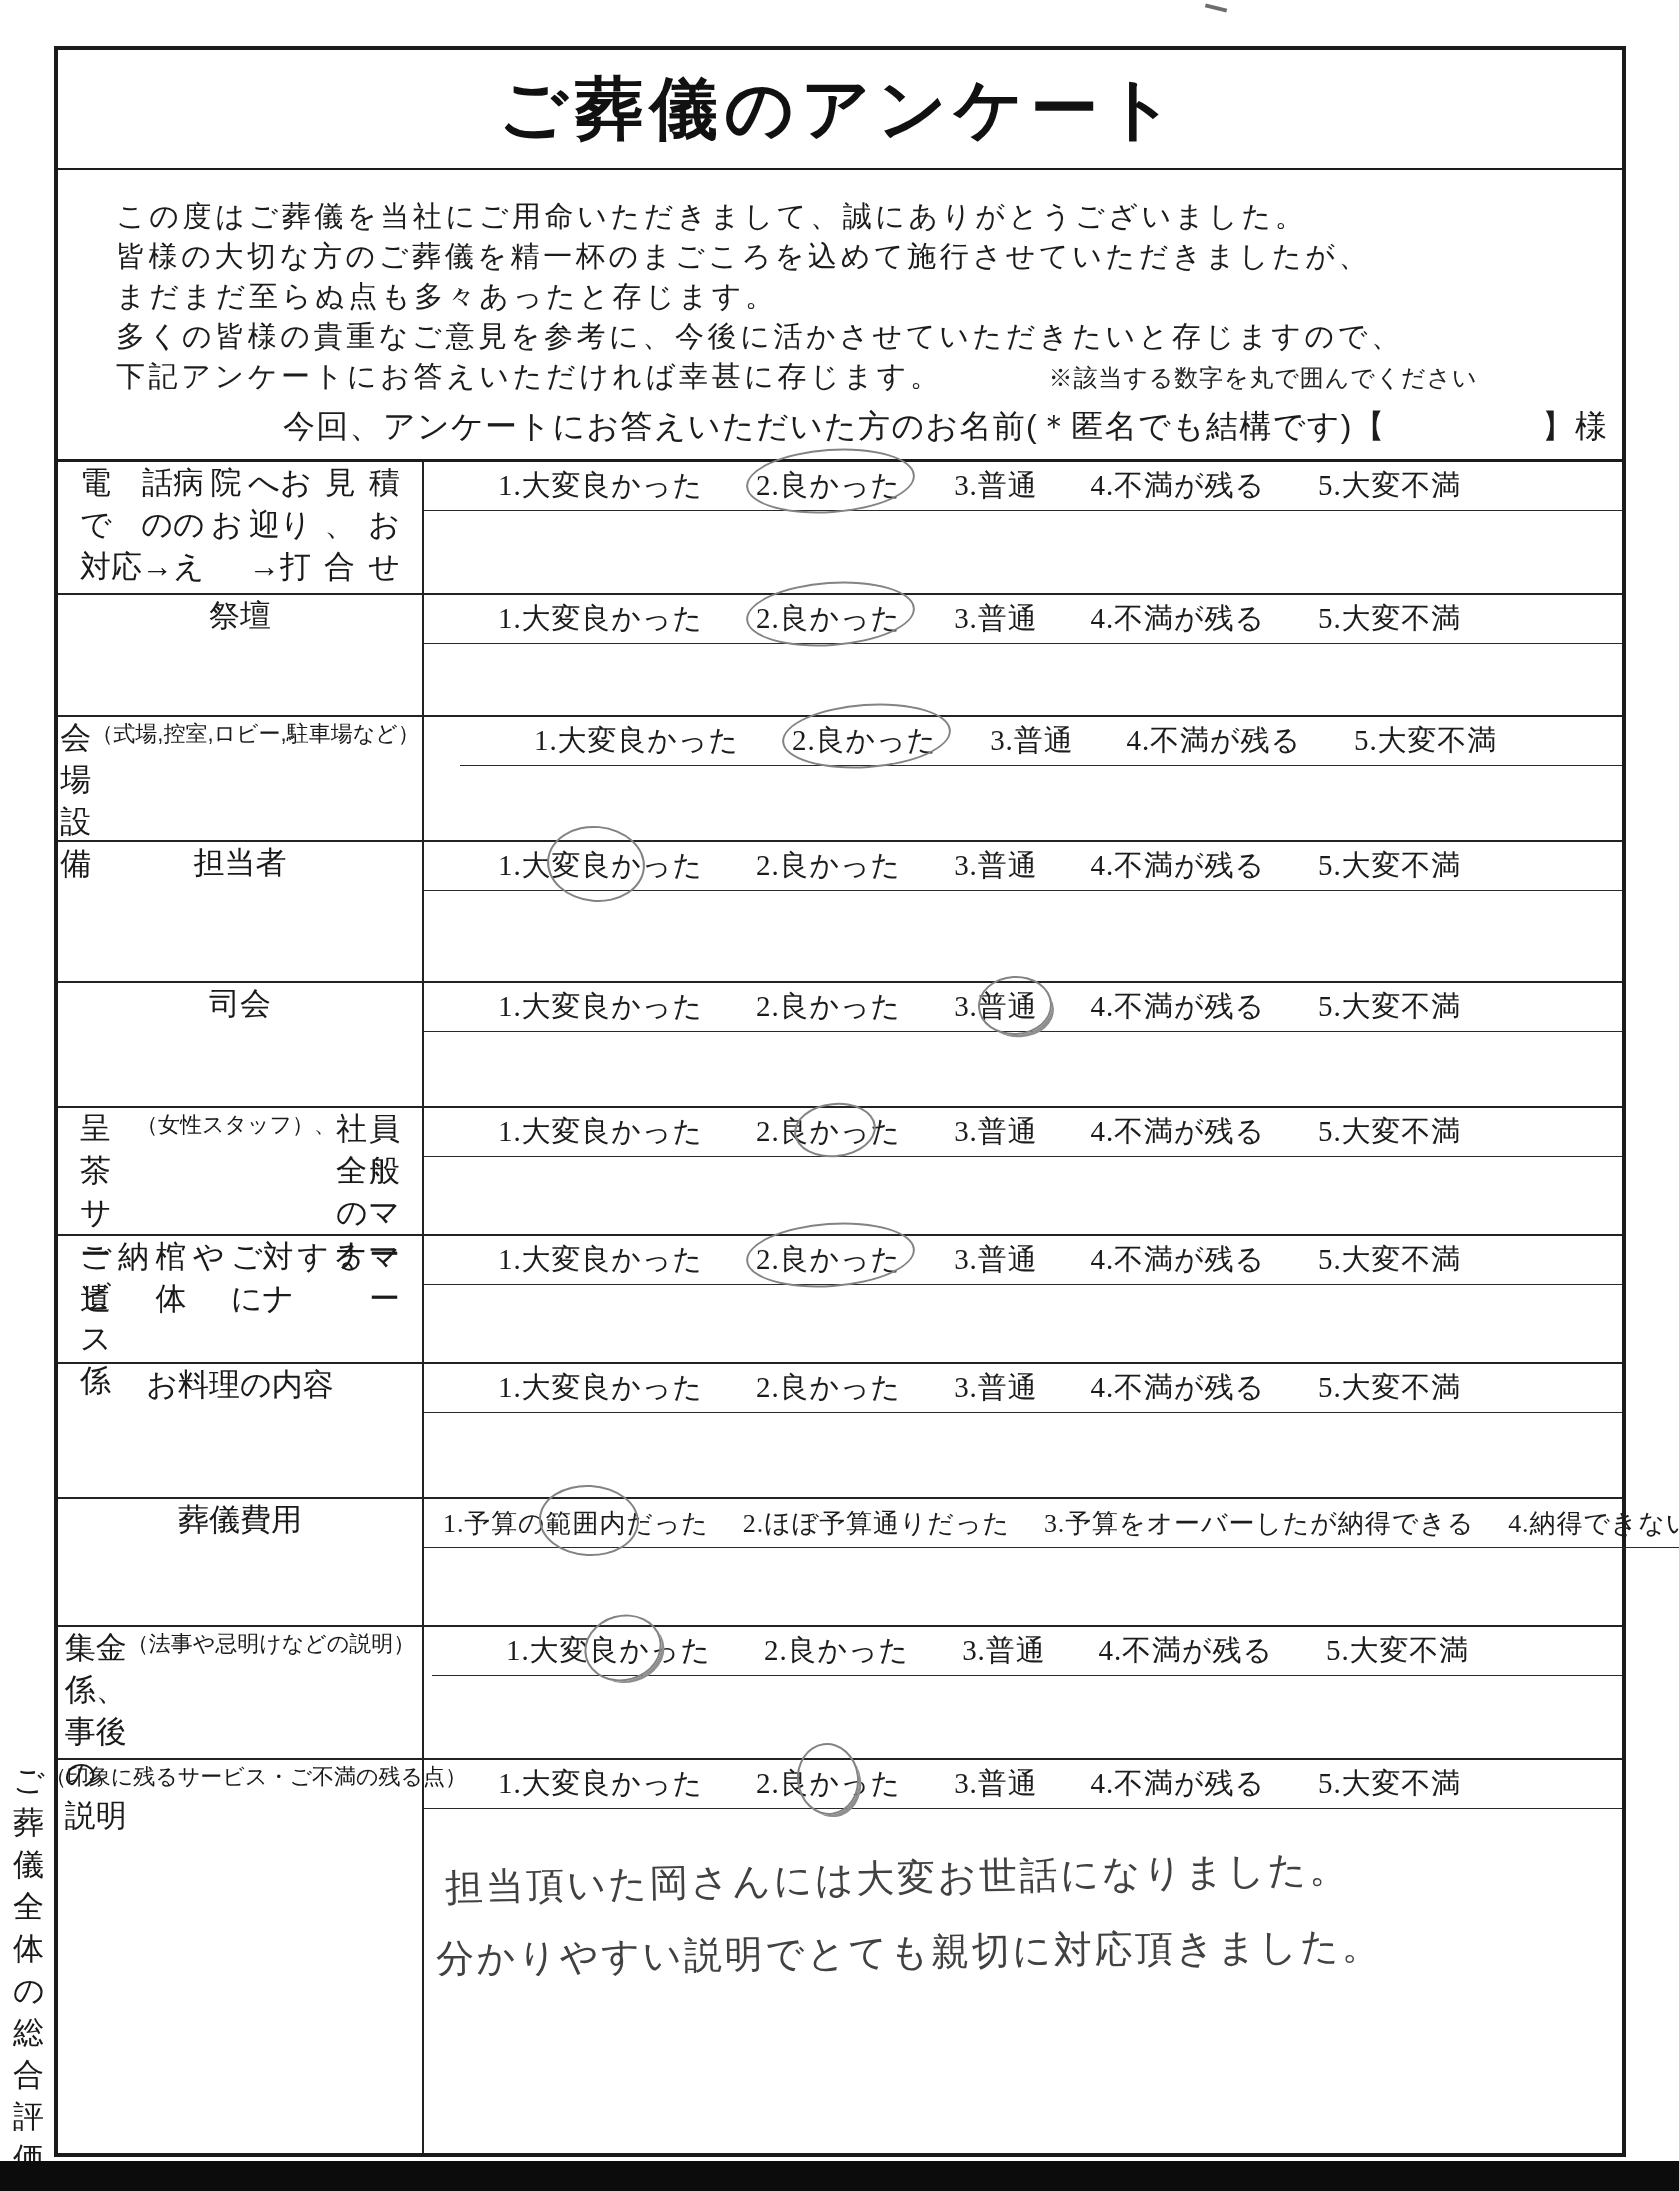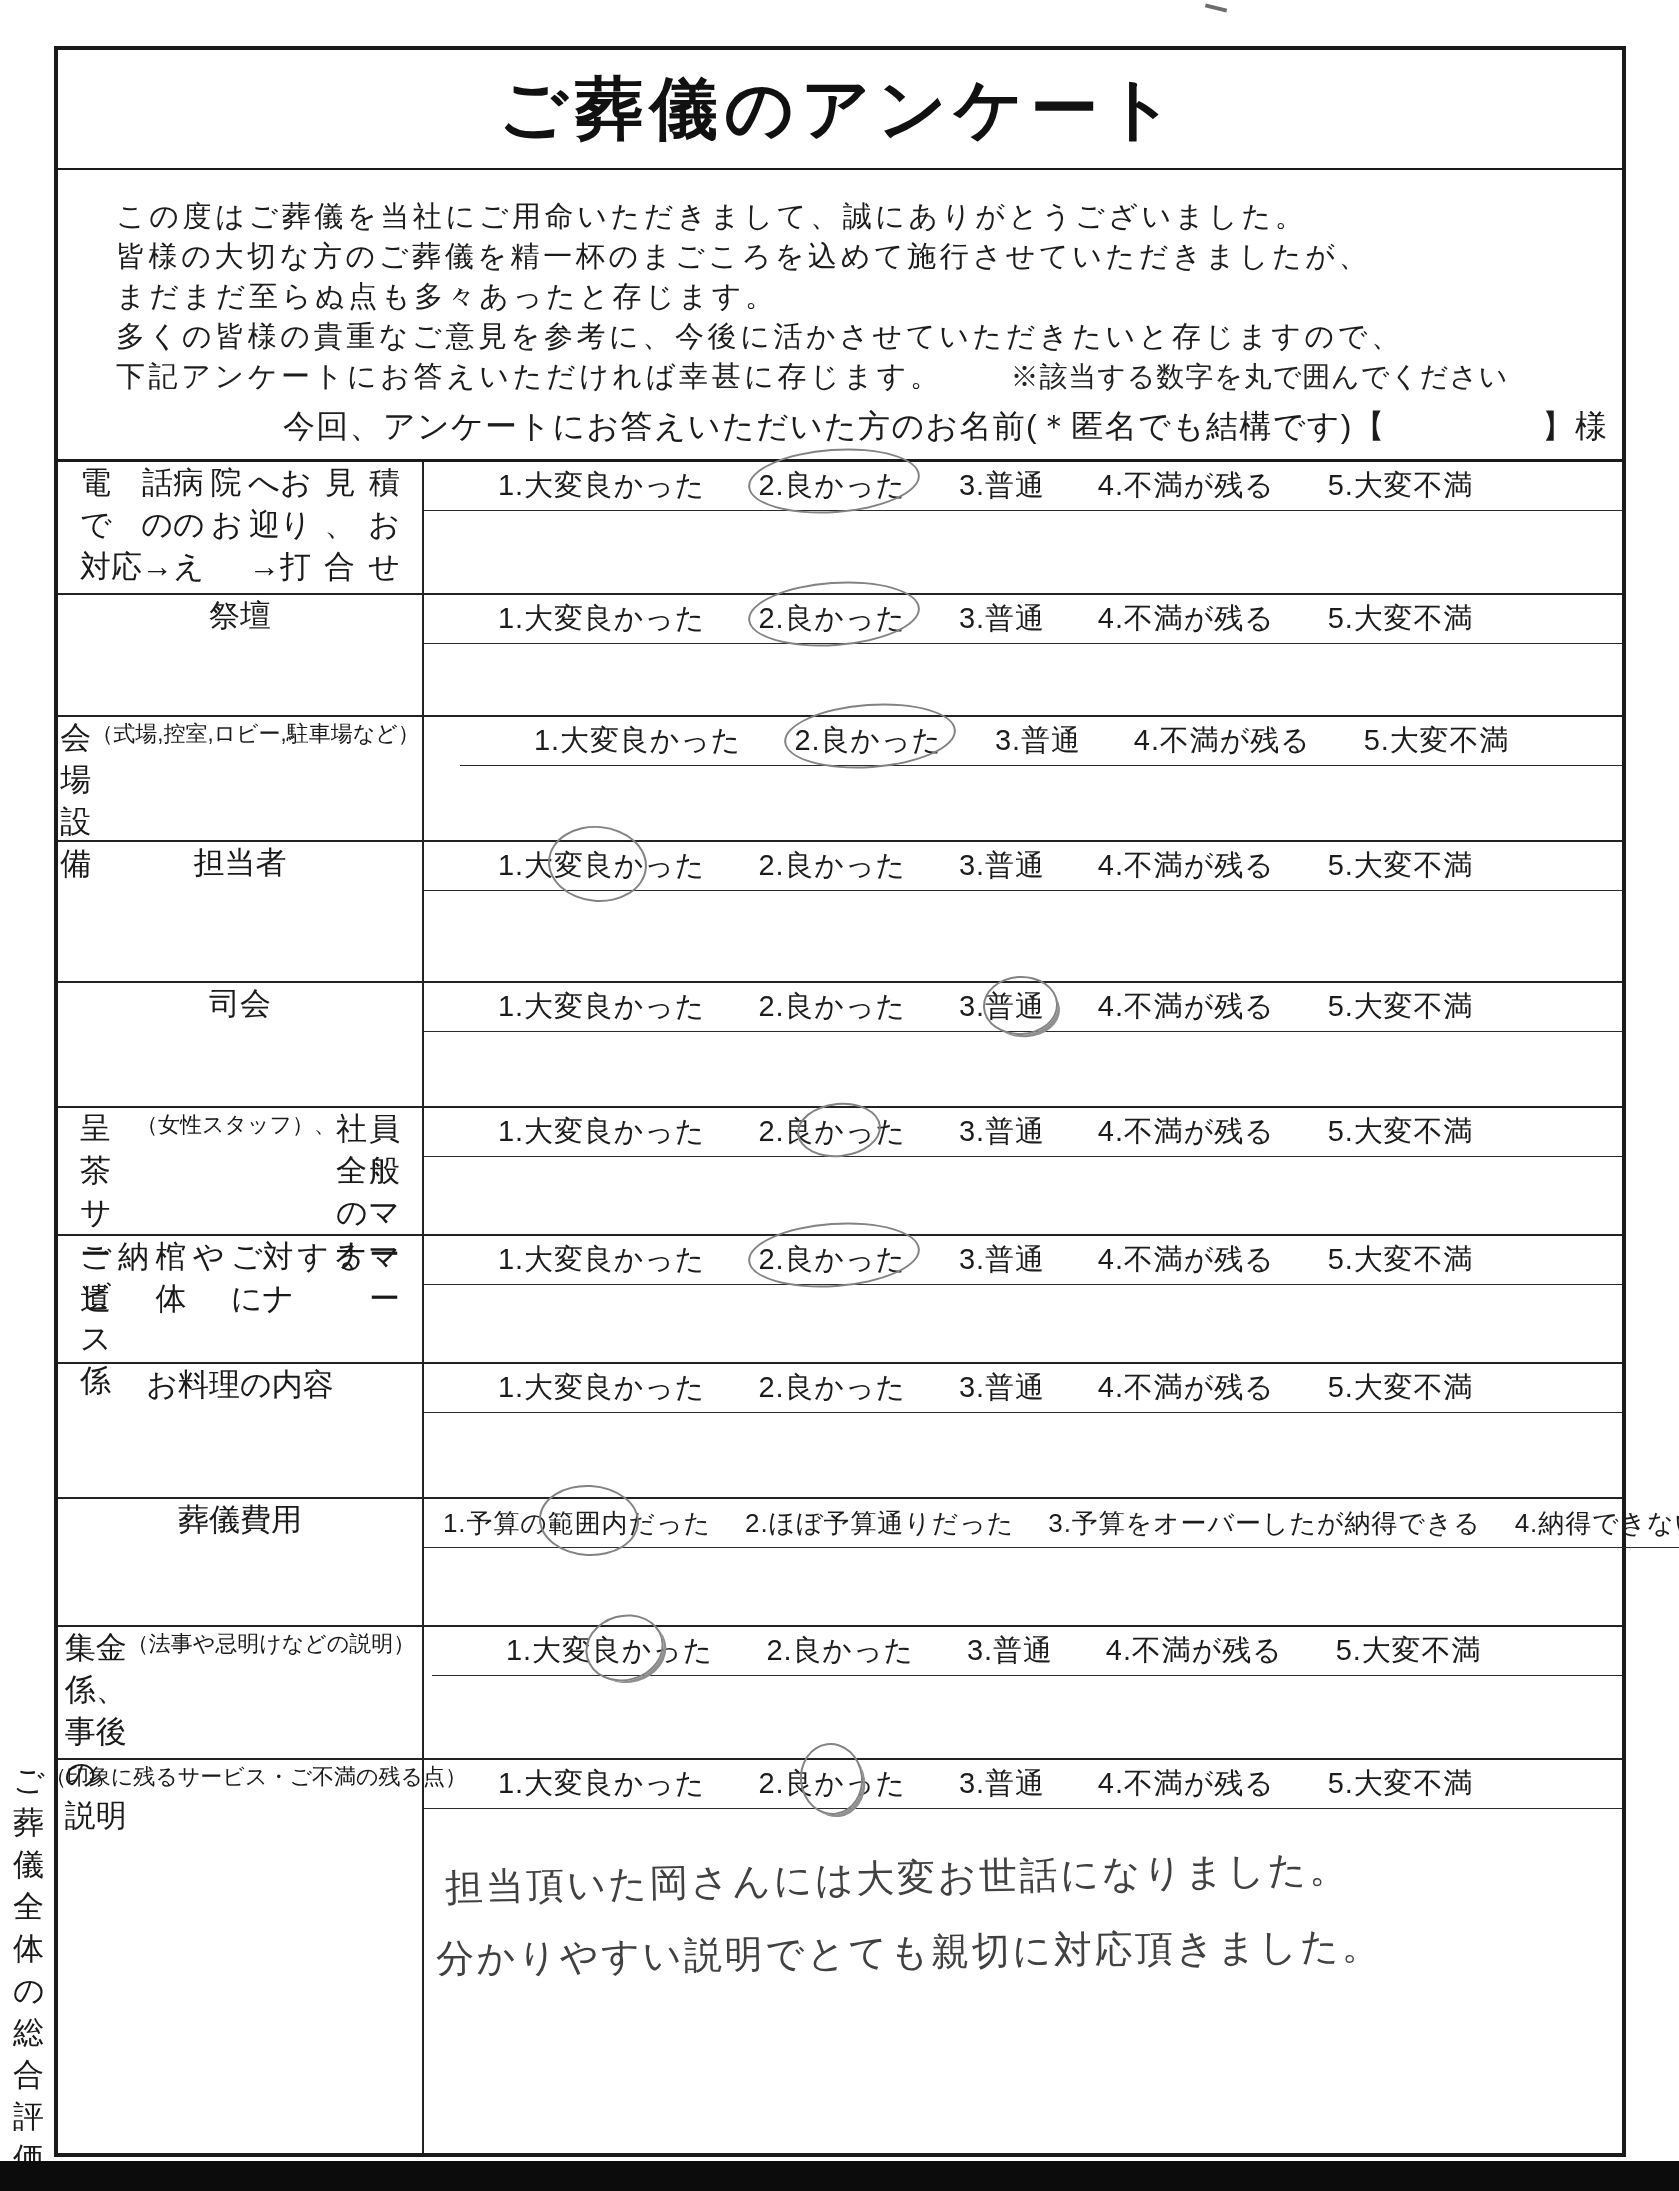--- a/index.html
+++ b/index.html
@@ -14,21 +14,21 @@
   }
   .title-section{
     height:118px;border-bottom:2.6px solid #1b1b1b;
     display:flex;align-items:center;justify-content:center;
   }
   .form-title{font-size:68px;font-weight:900;letter-spacing:6.8px;color:#111;}
 
   .intro-section{padding:26px 0 0 58px;position:relative;}
   .intro-line{font-size:29px;letter-spacing:3.6px;line-height:40px;white-space:nowrap;}
   .line5-wrap{display:flex;align-items:baseline;}
-  .circle-note{font-size:28px;letter-spacing:0.9px;margin-left:68px;color:#222;white-space:nowrap;}
+  .circle-note{font-size:24px;letter-spacing:0.9px;margin-left:106px;color:#222;white-space:nowrap;}
   .name-line{
     display:flex;align-items:baseline;margin-top:8.6px;
     padding-left:167px;padding-right:13.7px;font-size:32px;letter-spacing:1.3px;white-space:nowrap;
   }
   .name-spacer{flex:1;}
 
   
   .survey-table{
     position:absolute;left:0;right:0;top:409px;bottom:0;
     border-top:3.4px solid #1b1b1b;display:flex;flex-direction:column;box-sizing:border-box;
@@ -37,21 +37,21 @@
   .srow:first-child{border-top:none;}
   .label-cell{
     width:366px;flex:none;border-right:2.6px solid #222;box-sizing:border-box;
     display:flex;flex-direction:row;justify-content:center;padding:0 22px;row-gap:4.3px;
   }
   .label-main{
     font-size:31px;letter-spacing:0;line-height:42px;
     text-align:justify;text-align-last:justify;color:#1a1a1a;
   }
   .label-sub{font-size:22px;line-height:34px;text-align:center;color:#1a1a1a;white-space:nowrap;}
-  .options-cell{flex:1;position:relative;overflow:visible;}
+  .options-cell{flex:1;position:relative;overflow:visible;font-family:Liberation Serif, serif;}
   .options-line{
     height:49px;display:flex;align-items:center;border-bottom:1.7px solid #2a2a2a;
     padding-left:74px;column-gap:53px;box-sizing:border-box;overflow:visible;
   }
   .options-line.compact{padding-left:19px;column-gap:34px;}
   .opt{font-size:29px;letter-spacing:0.9px;white-space:nowrap;position:relative;}
   .compact .opt{font-size:26px;}
 
   
   .ellipse{

